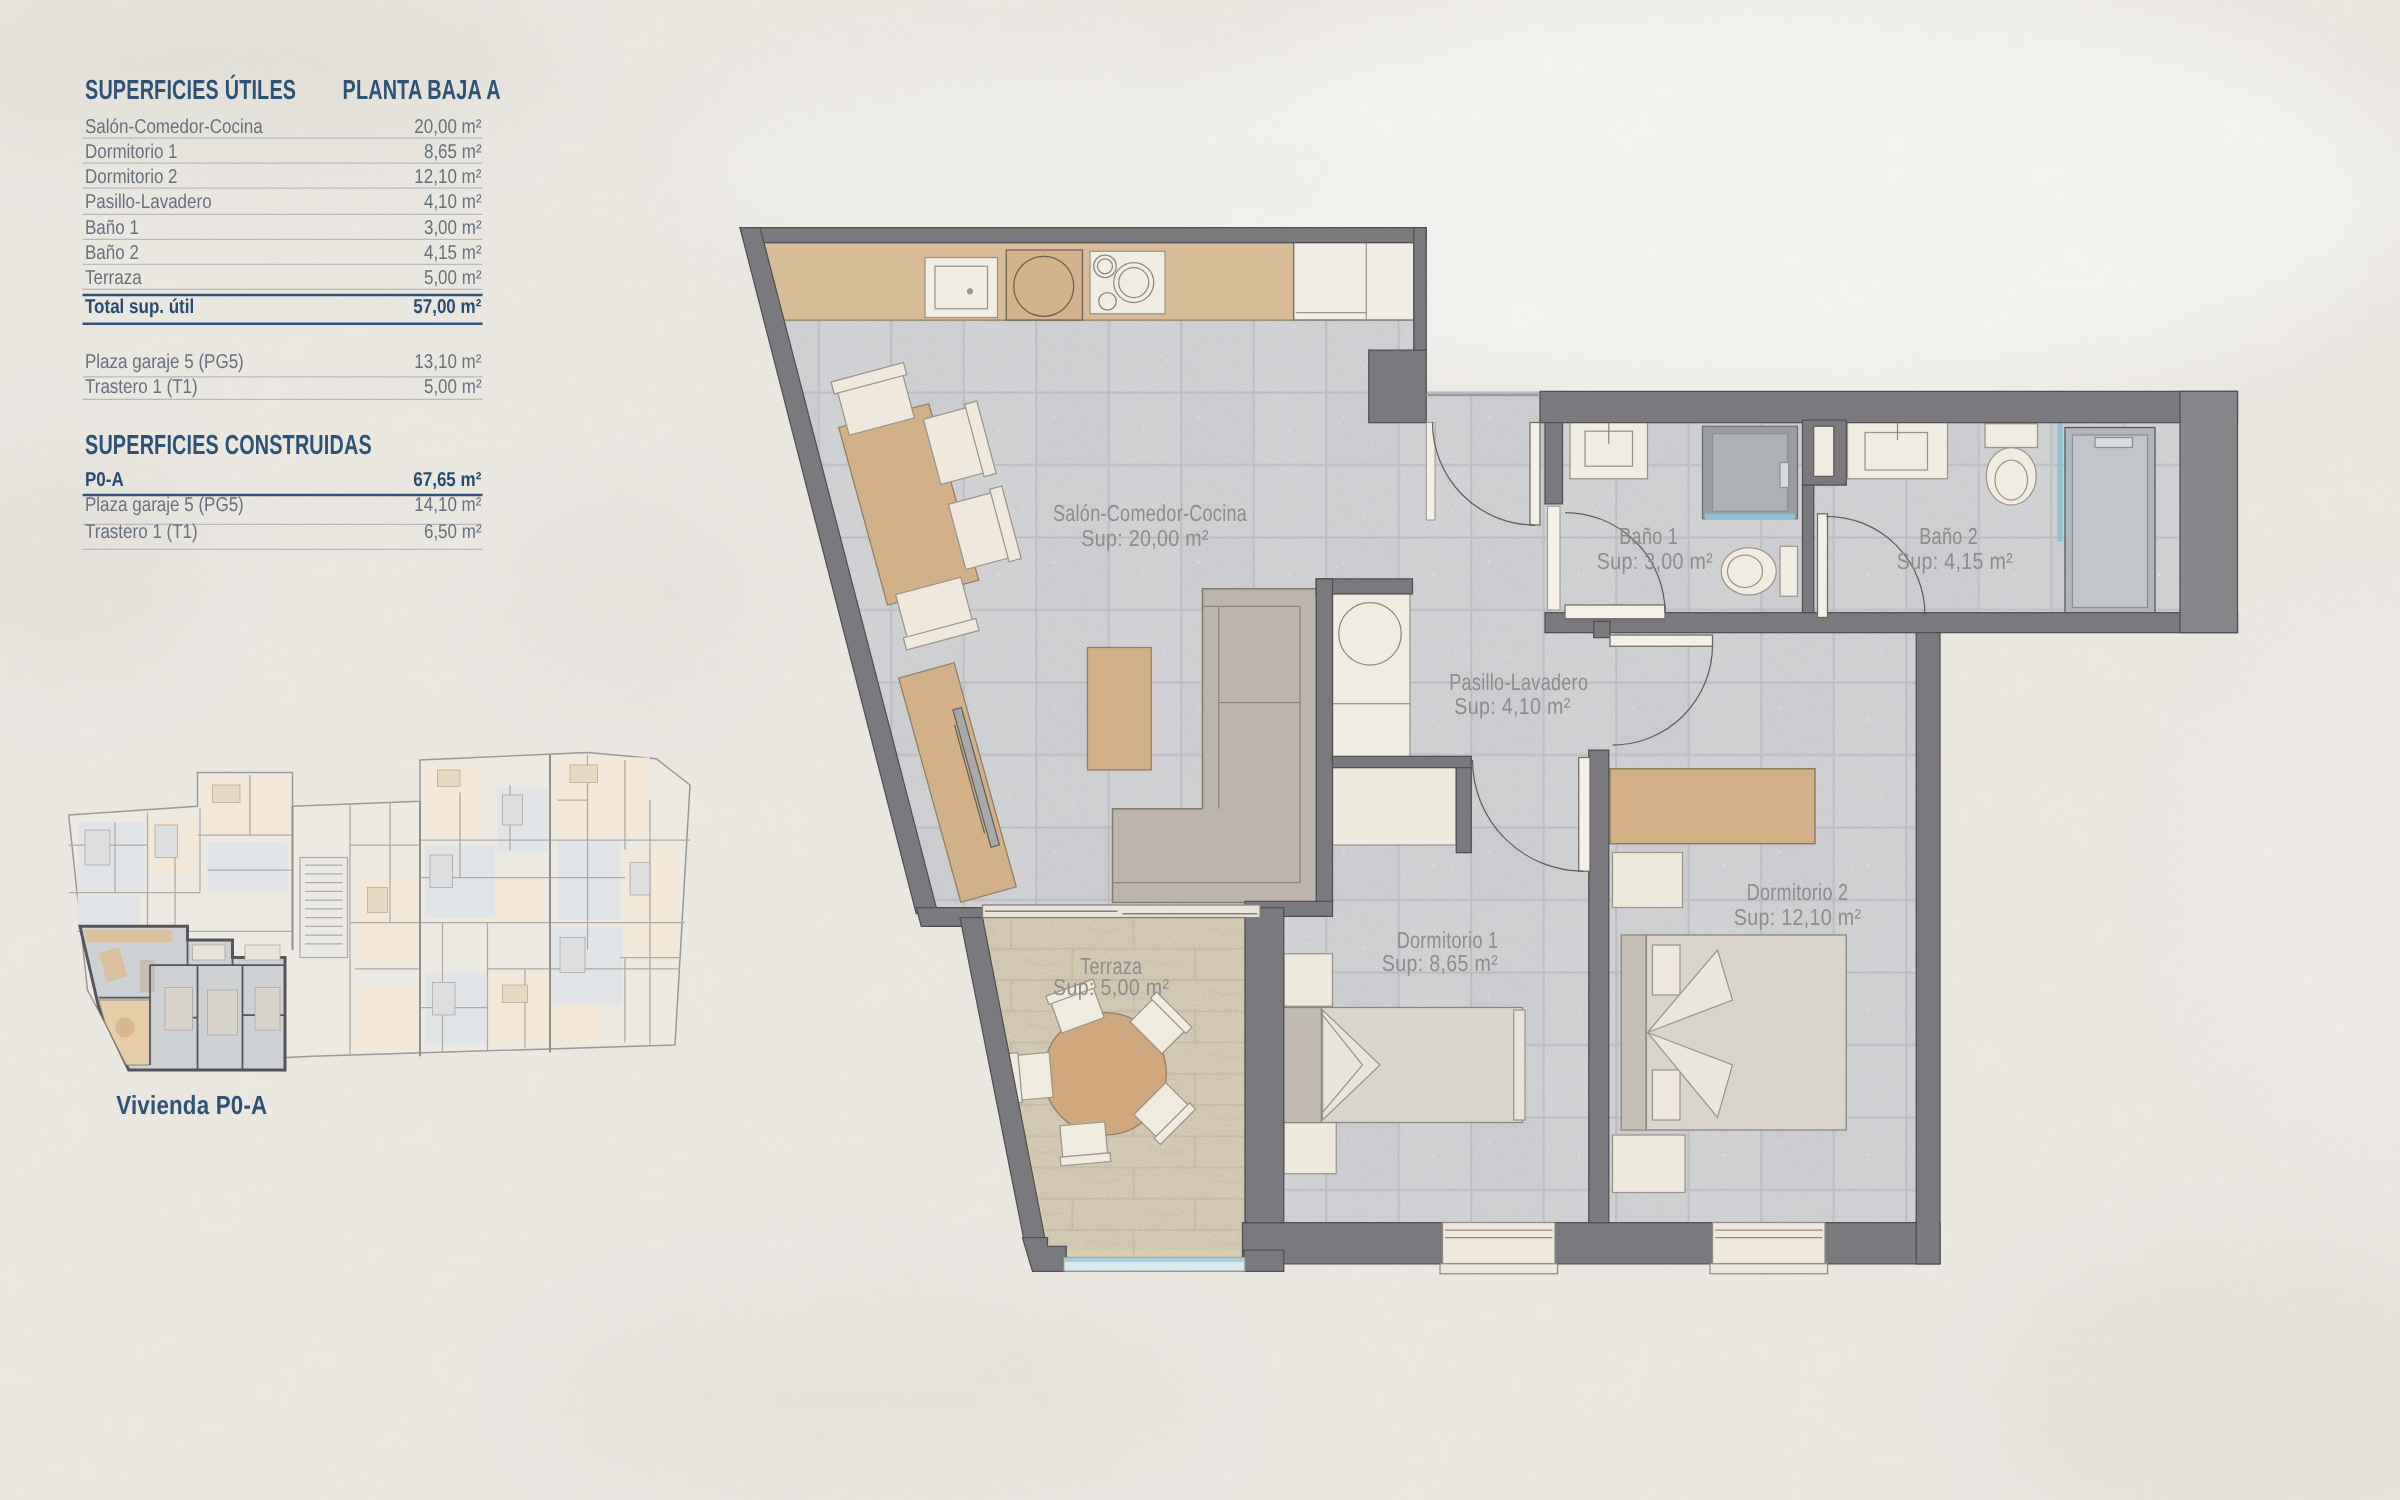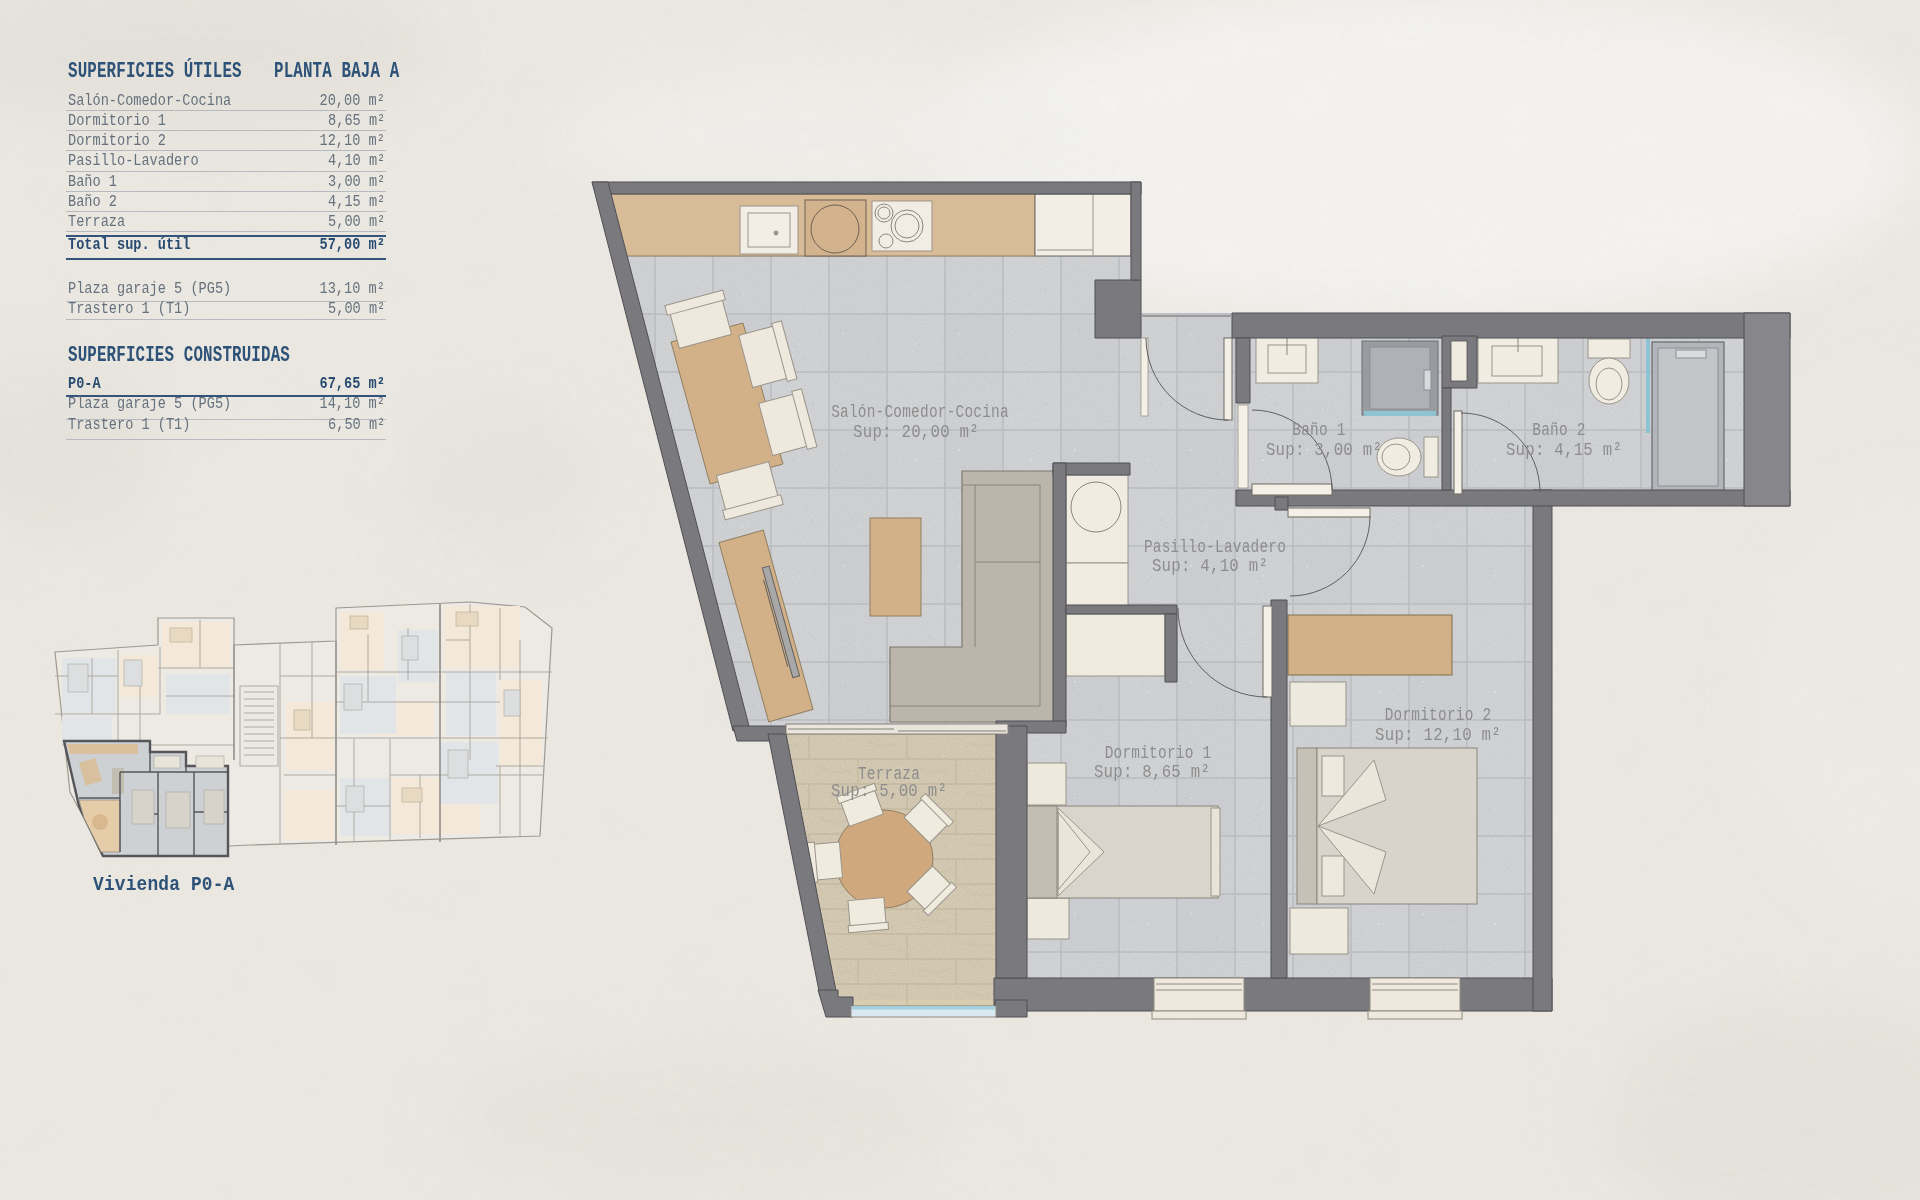--- a/index.html
+++ b/index.html
@@ -1,17 +1,17 @@
 <!DOCTYPE html>
 <html><head>
 <meta charset="utf-8">
 <style>
   html,body{margin:0;padding:0;}
   body{width:1920px;height:1200px;overflow:hidden;background:#ebe8e2;font-family:"Liberation Sans",sans-serif;}
-  #page{position:relative;width:1920px;height:884px;font-family:Liberation Mono, monospace;}
+  #page{position:relative;width:1920px;height:884px;}
   .blob{position:absolute;border-radius:50%;filter:blur(30px);}
   #panel{position:absolute;left:0;top:0;width:560px;height:1200px;}
   .hdr{position:absolute;font-weight:bold;font-size:22px;color:#2b5076;letter-spacing:.2px;white-space:nowrap;transform:scaleX(.72);transform-origin:left;line-height:1;}
   .row{position:absolute;left:68px;width:317px;font-size:16px;color:#64707c;line-height:1.1;}
   .row .l{position:absolute;left:0;white-space:nowrap;transform:scaleX(.85);transform-origin:left;}
   .row .v{position:absolute;right:0;white-space:nowrap;transform:scaleX(.85);transform-origin:right;}
   .rule{position:absolute;left:66px;width:320px;height:1px;background:#b6b9bd;}
   .drule{position:absolute;left:66px;width:320px;height:2px;background:#30517a;}
   .tot{color:#26496f;font-weight:bold;}
   #viv{position:absolute;left:93px;top:874px;font-size:21px;font-weight:bold;color:#2b5076;letter-spacing:.2px;transform:scaleX(.85);transform-origin:left;line-height:1;}

